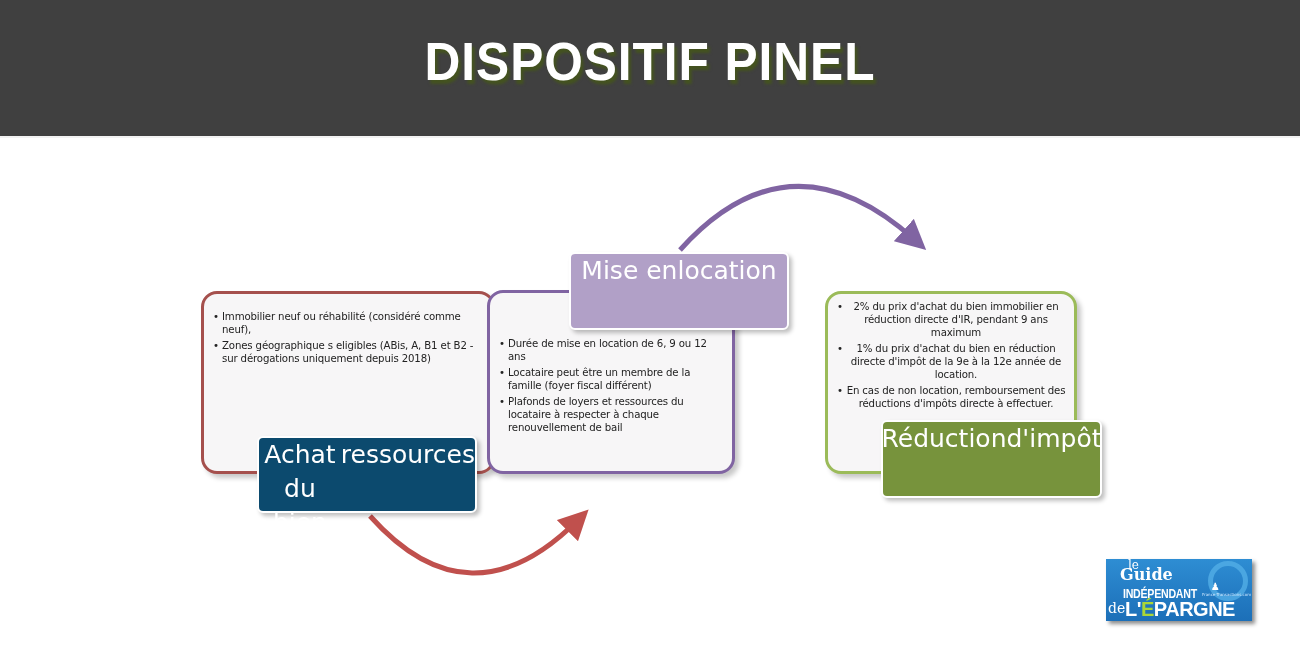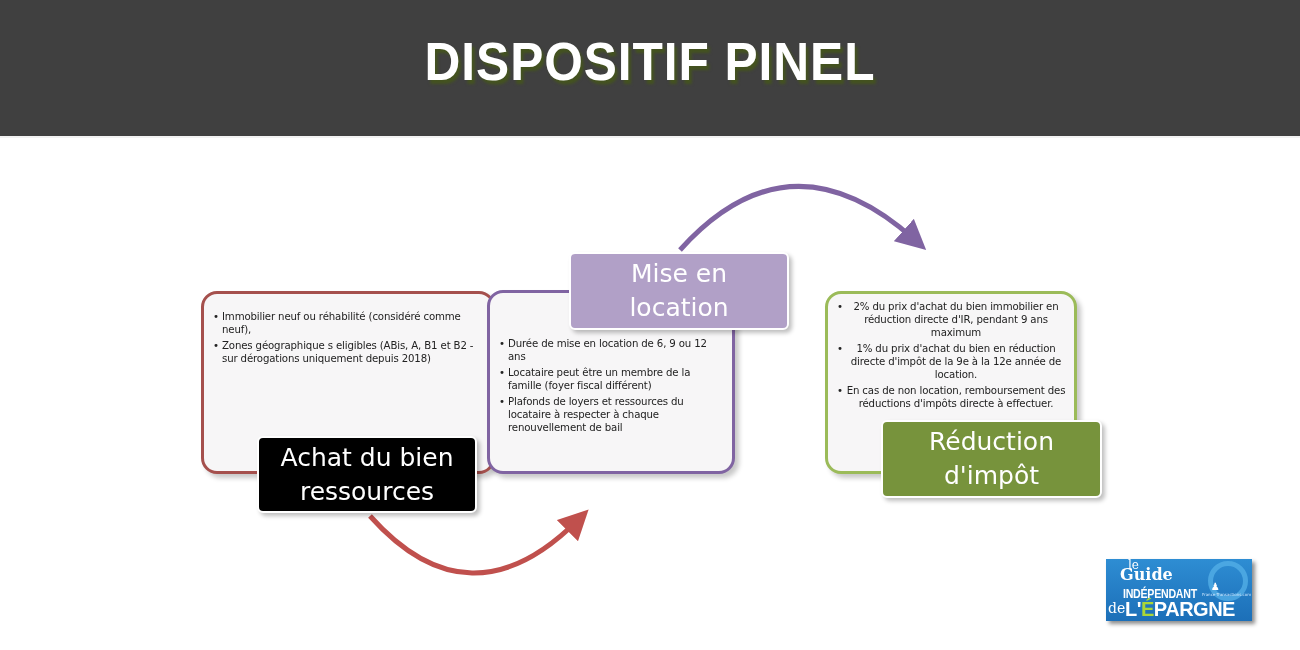--- a/index.html
+++ b/index.html
@@ -4,21 +4,21 @@
 <style>
   html, body { margin:0; padding:0; }
   body { width:1300px; height:650px; position:relative; background:#ffffff; overflow:hidden; font-family:"DejaVu Sans", sans-serif; }
   .banner { position:absolute; left:0; top:0; width:1300px; height:136px; background:#404040; border-bottom:2px solid #f2f2f2; }
   .banner-title { position:absolute; left:0; right:0; top:30px; text-align:center; font-family:"Liberation Sans", sans-serif; font-weight:bold; font-size:54px; letter-spacing:1px; color:#ffffff; text-shadow:3px 4px 3px rgba(70,90,20,0.75); transform:scaleX(0.92); }
   .canvas { position:absolute; left:0; top:138px; width:1300px; height:512px; }
   .box { position:absolute; background:#f7f6f7; border:3px solid; border-radius:16px; box-shadow:4px 4px 5px rgba(0,0,0,0.22); box-sizing:border-box; }
   .box ul { list-style:none; margin:0; padding:0; }
   .box li { position:relative; padding-left:9px; font-family:"DejaVu Sans", sans-serif; font-size:10.2px; line-height:13px; color:#222; margin-bottom:3px; letter-spacing:-0.15px; }
   .box li::before { content:"•"; position:absolute; left:0; top:0; }
-  .label { position:absolute; color:#fff; text-align:center; border-radius:6px; font-family:"DejaVu Sans", sans-serif; font-size:25px; line-height:34px; box-shadow:3px 3px 4px rgba(0,0,0,0.25); display:flex; flex-direction:column; justify-content:center; box-sizing:border-box; border:2px solid #fff; }
+  .label { position:absolute; color:#fff; text-align:center; border-radius:6px; font-family:"DejaVu Sans", sans-serif; font-size:25px; line-height:34px; box-shadow:3px 3px 4px rgba(0,0,0,0.25); display:flex; flex-direction:row; justify-content:center; box-sizing:border-box; border:2px solid #fff; }
   .arc { position:absolute; overflow:visible; }
   .logo { position:absolute; left:1106px; top:559px; width:146px; height:62px; background:linear-gradient(180deg,#2e8dd3 0%,#1c6fb8 100%); box-shadow:3px 3px 4px rgba(0,0,0,0.45); overflow:hidden; }
   .logo .ring { position:absolute; right:4px; top:2px; width:30px; height:30px; border:5px solid #52aee6; border-radius:50%; opacity:0.8; }
   .logo .t1 { position:absolute; left:22px; top:-1px; font-family:"DejaVu Serif", serif; font-size:12px; color:#fff; }
   .logo .t2 { position:absolute; left:14px; top:6px; font-family:"DejaVu Serif", serif; font-size:16px; color:#fff;font-weight:bold; }
   .logo .t3 { position:absolute; left:17px; top:28px; font-family:"Liberation Sans", sans-serif; font-weight:bold; font-size:12.5px; color:#fff; transform:scaleX(0.85); transform-origin:left; letter-spacing:-0.3px; }
   .logo .t4 { position:absolute; left:2px; top:41px; font-family:"DejaVu Serif", serif; font-size:14px; color:#fff; }
   .logo .t5 { position:absolute; left:19px; top:39px; font-family:"Liberation Sans", sans-serif; font-weight:bold; font-size:20px; color:#fff; letter-spacing:-0.5px; }
   .logo .t5 .accent { color:#abd638; }
   .logo .site { position:absolute; left:96px; top:33px; font-size:4px; color:#cfe8ff; font-family:"DejaVu Sans", sans-serif; }
@@ -45,21 +45,21 @@
     <path d="M680,112 Q790,-10 915,102" fill="none" stroke="#8064a2" stroke-width="5" marker-end="url(#headP)"></path>
     <path d="M370,378 Q470,490 578,382" fill="none" stroke="#c0504d" stroke-width="5" marker-end="url(#headR)"></path>
   </svg>
 
   <div class="box" style="left:201px;top:153px;width:294px;height:183px;border-color:#a5504d;">
     <ul style="padding:16px 8px 0 9px;">
       <li>Immobilier neuf ou réhabilité (considéré comme neuf),</li>
       <li>Zones géographique s eligibles (ABis, A, B1 et B2 - sur dérogations uniquement depuis 2018)</li>
     </ul>
   </div>
-  <div class="label" style="left:257px;top:298px;width:220px;height:77px;background:#000000;">
+  <div class="label" style="left:257px;top:298px;width:220px;height:77px;background:#0c4a6e;">
     <span>Achat du bien</span>
     <span>ressources</span>
   </div>
 
   <div class="box" style="left:487px;top:152px;width:248px;height:184px;border-color:#8064a2;">
     <ul style="padding:44px 8px 0 9px;">
       <li>Durée de mise en location de 6, 9 ou 12 ans</li>
       <li>Locataire peut être un membre de la famille (foyer fiscal différent)</li>
       <li>Plafonds de loyers et ressources du locataire à respecter à chaque renouvellement de bail</li>
     </ul>

